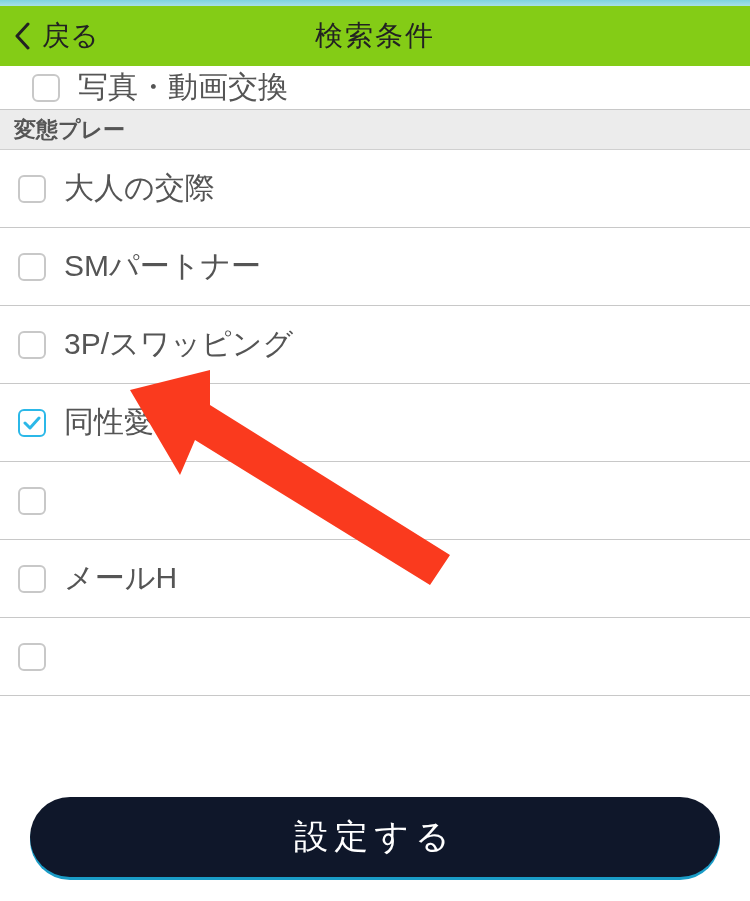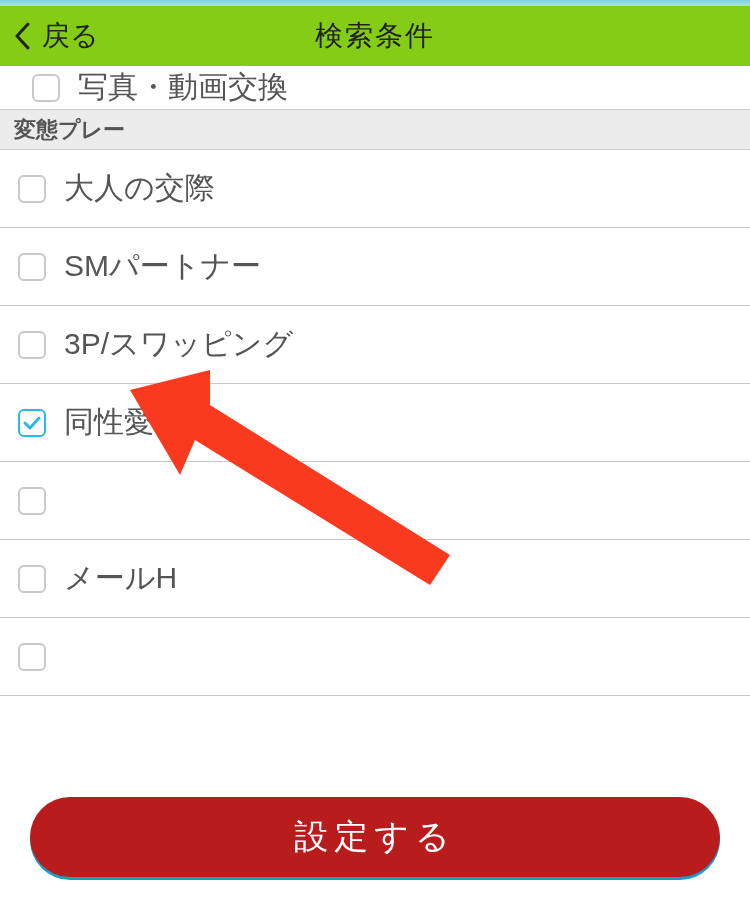--- a/index.html
+++ b/index.html
@@ -104,21 +104,21 @@
     .footer-btn-wrap {
       position: absolute;
       left: 0;
       right: 0;
       bottom: 24px;
       padding: 0 30px;
     }
     .footer-btn {
       width: 100%;
       height: 80px;
-      background: #b91c1c;
+      background: #0f172a;
       border: none;
       border-radius: 40px;
       color: #fff;
       font-size: 34px;
       font-weight: 500;
       letter-spacing: 6px;
       box-shadow: 0 3px 0 #1a9cc7;
       cursor: pointer;
     }
   </style>

